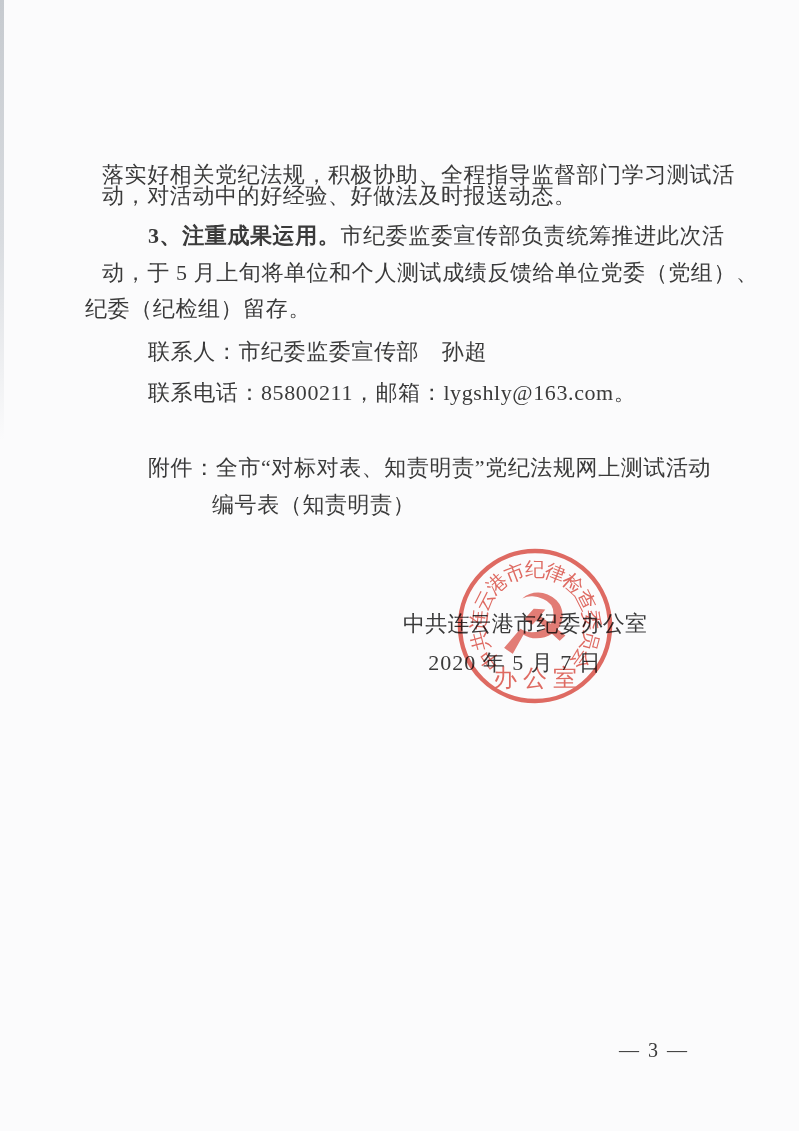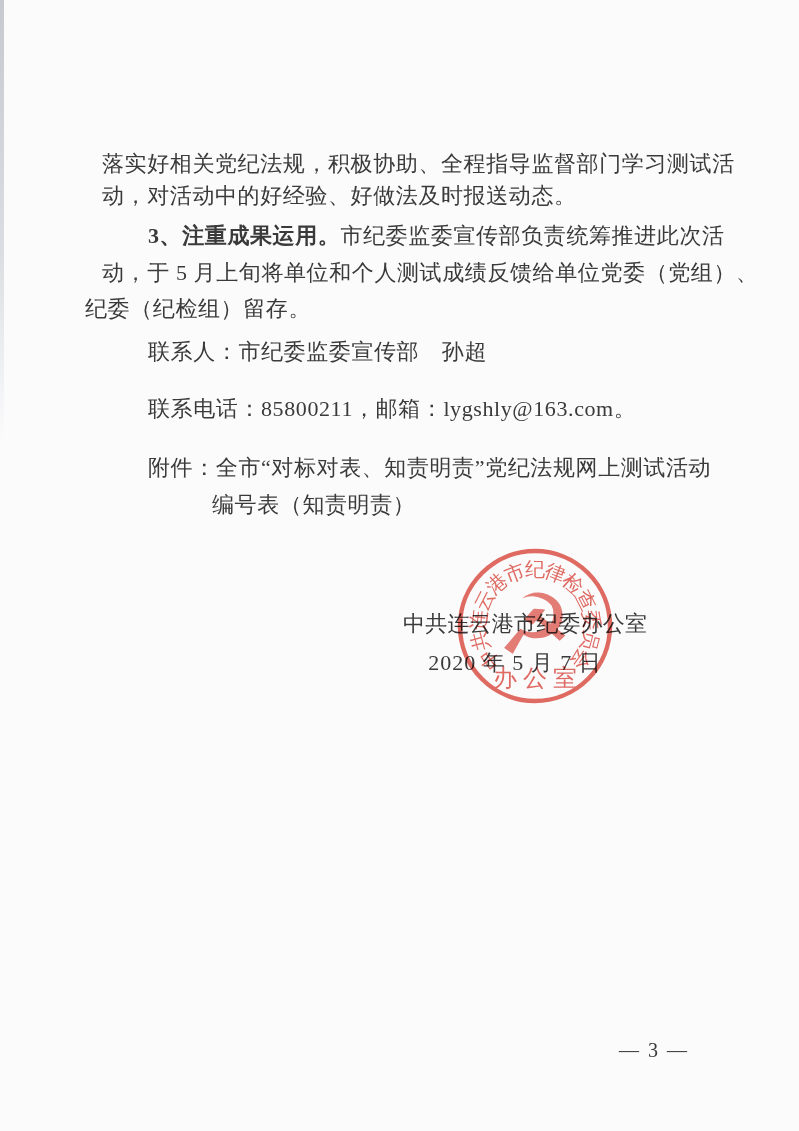--- a/index.html
+++ b/index.html
@@ -32,29 +32,29 @@
     font-weight:500;
     fill:currentColor;
   }
   #page-number{font-size:20px;letter-spacing:2px;}
 </style>
 </head>
 <body style="background: rgb(251, 251, 252); color: rgb(58, 58, 58);">
 
 <div id="scan-edge"></div>
 
-<div class="line" style="left:102px;top:152px">落实好相关党纪法规，积极协助、全程指导监督部门学习测试活</div>
+<div class="line" style="left:102px;top:163px">落实好相关党纪法规，积极协助、全程指导监督部门学习测试活</div>
 <div class="line" style="left:102px;top:184px">动，对活动中的好经验、好做法及时报送动态。</div>
 
 <div class="line" style="left:148px;top:224px"><span class="lead">3、注重成果运用。</span><span>市纪委监委宣传部负责统筹推进此次活</span></div>
 <div class="line" style="left:102px;top:261px">动，于 5 月上旬将单位和个人测试成绩反馈给单位党委（党组）、</div>
 <div class="line" style="left:85px;top:297px">纪委（纪检组）留存。</div>
 
 <div class="line" style="left:148px;top:340px">联系人：市纪委监委宣传部　孙超</div>
-<div class="line" style="left:148px;top:397px">联系电话：85800211，邮箱：lygshly@163.com。</div>
+<div class="line" style="left:148px;top:381px">联系电话：85800211，邮箱：lygshly@163.com。</div>
 
 <div class="line" style="left:148px;top:456px">附件：全市“对标对表、知责明责”党纪法规网上测试活动</div>
 <div class="line" style="left:212px;top:493px">编号表（知责明责）</div>
 
 <div class="line" style="left:403px;top:612px;letter-spacing:0.2px">中共连云港市纪委办公室</div>
 <div class="line" style="left:402px;top:651px;width:226px;text-align:center;letter-spacing:1px">2020 年 5 月 7 日</div>
 
 <svg id="seal" viewBox="0 0 162 162" aria-hidden="true" style="color: rgb(220, 75, 64);">
   <circle cx="81" cy="81" r="75" fill="none" stroke="currentColor" stroke-width="4.5"></circle>
   <g id="seal-ring-text">

